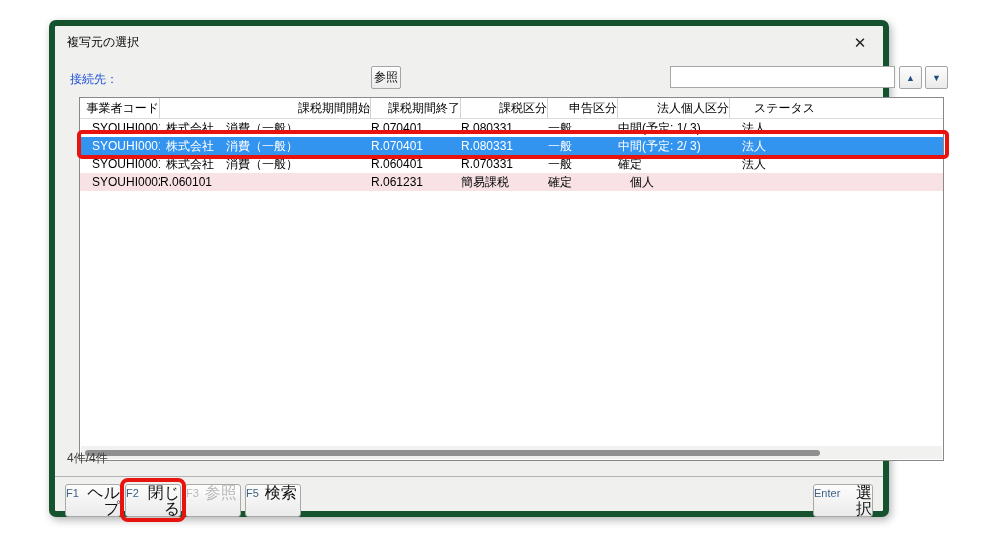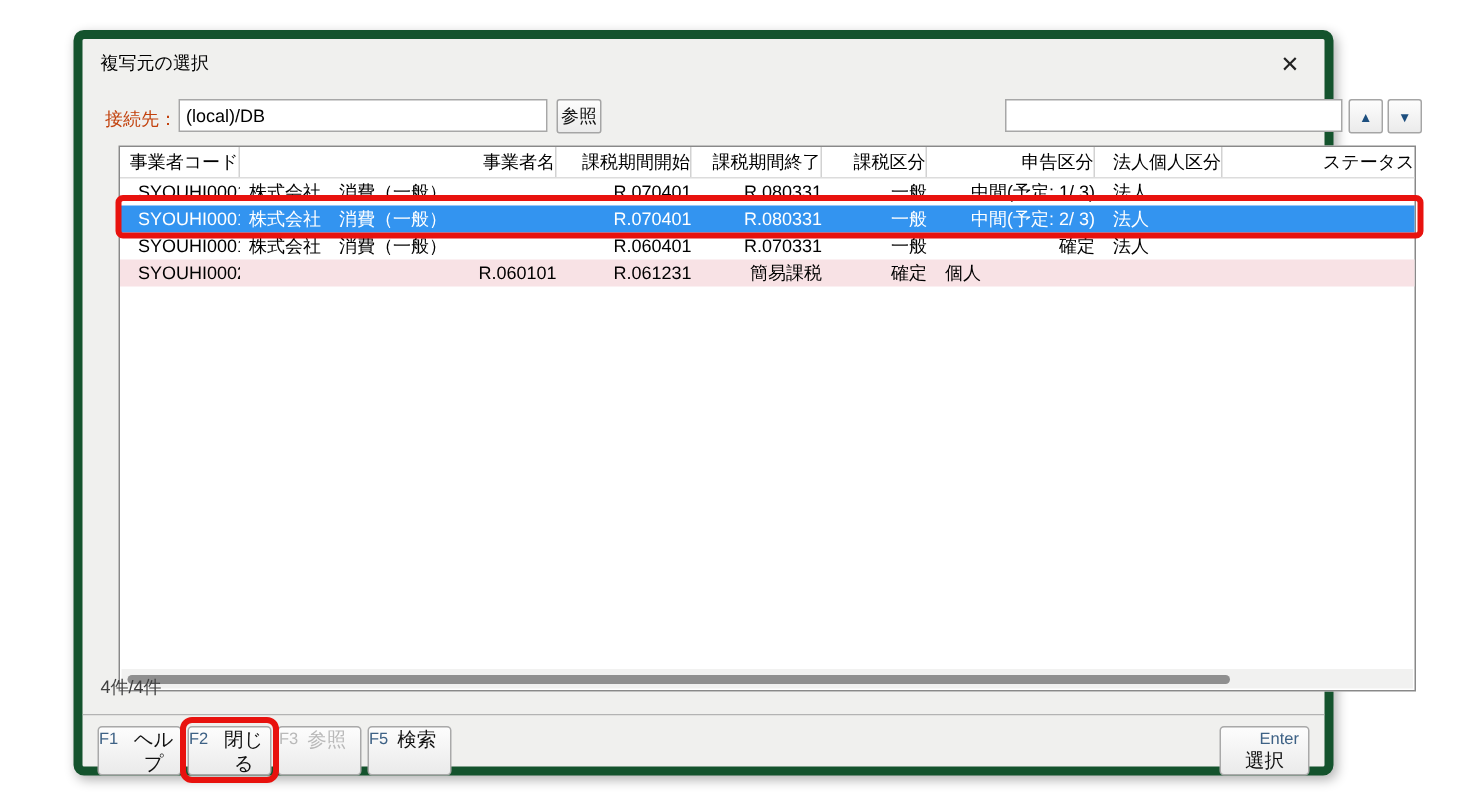--- a/index.html
+++ b/index.html
@@ -17,21 +17,21 @@
     border-radius: 7px;
     box-shadow: 2px 3px 8px rgba(0,0,0,0.30);
     margin-left: 16px;
   }
   .dlg-title { position: absolute; left: 12px; top: 8px; font-size: 12px; color: #000; }
   .close-btn {
     position: absolute; right: 8px; top: 4px; width: 30px; height: 26px;
     display: flex; align-items: center; justify-content: center;
     font-size: 15px; color: #222; cursor: default;
   }
-  .conn-label { position: absolute; left: 15px; top: 45px; font-size: 12px; color: #c2410c; }
+  .conn-label { position: absolute; left: 15px; top: 45px; font-size: 12px; color: #1d4ed8; }
   .text-input {
     position: absolute; height: 22px; background: #fff;
     border: 1px solid #a7a7a7; font-size: 12px; padding: 0 4px;
     font-family: "Liberation Sans", "DejaVu Sans", sans-serif;
   }
   .conn-input { left: 64px; top: 40px; width: 246px; }
   .search-input { left: 615px; top: 40px; width: 225px; }
   .btn {
     background: linear-gradient(#fdfdfd, #ebebeb);
     border: 1px solid #a5a5a5; border-radius: 2px;
@@ -61,21 +61,21 @@
     border-right: 1px solid #d2d2d2; white-space: nowrap; overflow: hidden; color: #000;
   }
   .th:last-child { border-right: none; }
   .grid-row {
     display: grid; grid-template-columns: 80px 211px 90px 87px 70px 112px 85px 1fr;
     height: 18px; color: #000;
   }
   .grid-row.selected { background: #3394f0; color: #fff; }
   .grid-row.pink { background: #f8e2e5; }
   .td { font-size: 12px; line-height: 18px; white-space: nowrap; overflow: hidden; }
-  .td.c { text-align: right; }
+  .td.c { text-align: left; }
   .td.pad { padding-left: 12px; }
   .td.name { padding-left: 6px; }
 
   .hscroll {
     position: absolute; left: 1px; right: 1px; bottom: 1px; height: 13px;
     background: #f1f1f0;
   }
   .hthumb {
     position: absolute; left: 4px; top: 4px; width: 735px; height: 6px;
     background: #8f8f8f; border-radius: 3px;
@@ -88,53 +88,51 @@
     border-top: 1px solid #b3b3b3; border-radius: 0 0 7px 7px;
   }
   .fbtn-row { position: absolute; left: 10px; top: 7px; display: flex; gap: 4px; }
   .fbtn {
     width: 56px; height: 33px; border: 1px solid #a9a9a9; border-radius: 3px;
     background: linear-gradient(#fdfdfd, #eaeaea);
     display: flex; flex-direction: row; cursor: default;
   }
   .fbtn.wide { width: 66px; }
   .fkey { font-size: 11px; color: #3d6185; text-align: right; padding: 2px 6px 0 0; line-height: 12px; }
-  .flabel { font-size: 13px; color: #111; text-align: center; line-height: 16px; }
+  .flabel { font-size: 16px; color: #111; text-align: right; line-height: 16px; }
   .fbtn.disabled .fkey, .fbtn.disabled .flabel { color: #b9b9b9; }
   .enter-btn {
     position: absolute; right: 10px; top: 7px; width: 60px; height: 33px;
     border: 1px solid #a9a9a9; border-radius: 3px;
     background: linear-gradient(#fdfdfd, #eaeaea);
-    display: flex; flex-direction: column; cursor: default;
+    display: flex; flex-direction: row; cursor: default;
   }
 
   .anno { position: absolute; border: 4px solid #e8120e; pointer-events: none; }
   .anno-row { left: 22px; top: 104px; width: 872px; height: 29px; border-radius: 5px; }
   .anno-f2 { left: 65px; top: 452px; width: 66px; height: 44px; border-radius: 8px; }
 </style>
 </head>
 <body>
 
 <div class="dialog">
 
   <div class="dlg-title">複写元の選択</div>
   <div class="close-btn">✕</div>
 
   <div class="conn-label">接続先：</div>
-  <input class="text-input conn-input" value="(local)/DB" style="">
   <button class="btn browse-btn">参照</button>
 
   <input class="text-input search-input" value="" style="">
   <button class="btn updown-btn up-btn">▲</button>
   <button class="btn updown-btn down-btn">▼</button>
 
   <div class="grid">
     <div class="grid-header">
       <div class="th">事業者コード</div>
-      <div class="th">事業者名</div>
       <div class="th">課税期間開始</div>
       <div class="th">課税期間終了</div>
       <div class="th">課税区分</div>
       <div class="th">申告区分</div>
       <div class="th">法人個人区分</div>
       <div class="th">ステータス</div>
     </div>
 
     <div class="grid-row">
       <div class="td pad">SYOUHI0001</div>

